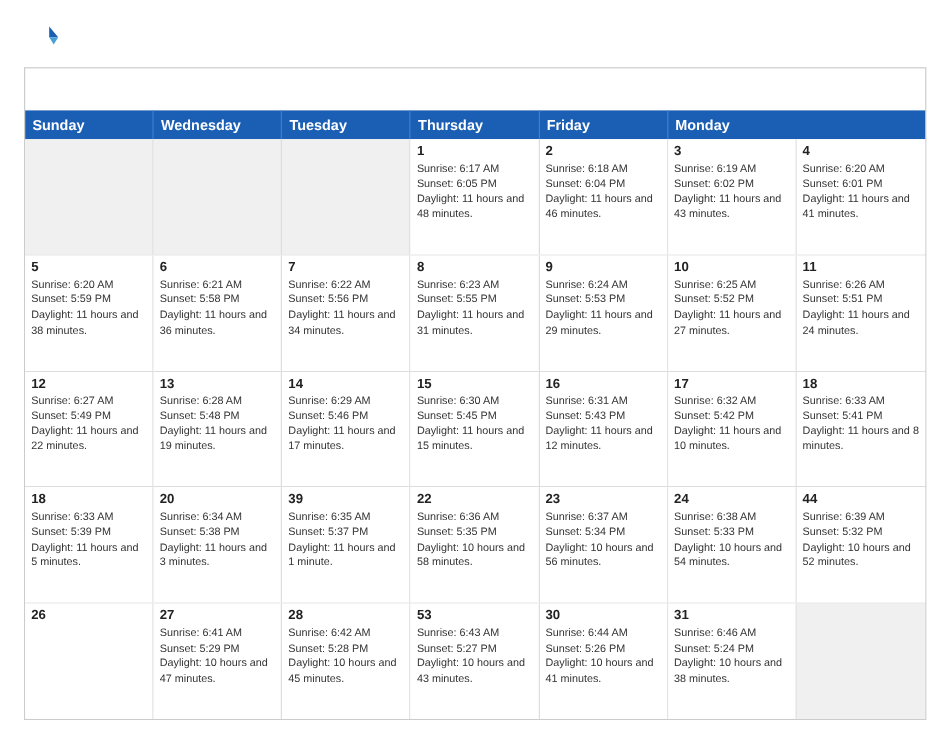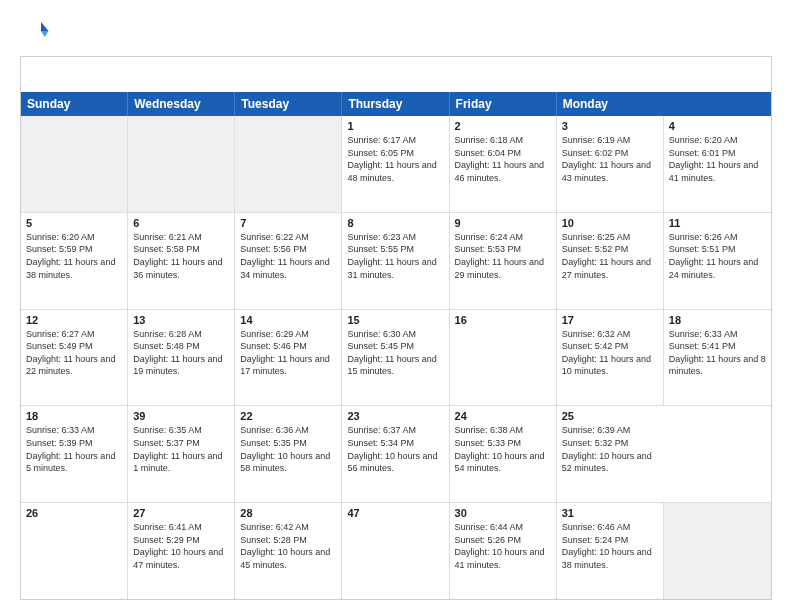--- a/index.html
+++ b/index.html
@@ -211,70 +211,76 @@
           <div class="cal-cell">
             <div class="day-num">14</div>
             <div class="cell-text">Sunrise: 6:29 AM<br>Sunset: 5:46 PM<br>Daylight: 11 hours and 17 minutes.</div>
           </div>
           <div class="cal-cell">
             <div class="day-num">15</div>
             <div class="cell-text">Sunrise: 6:30 AM<br>Sunset: 5:45 PM<br>Daylight: 11 hours and 15 minutes.</div>
           </div>
           <div class="cal-cell">
             <div class="day-num">16</div>
+            <div class="cell-text">Sunrise: 6:31 AM<br>Sunset: 5:43 PM<br>Daylight: 11 hours and 12 minutes.</div>
           </div>
           <div class="cal-cell">
             <div class="day-num">17</div>
             <div class="cell-text">Sunrise: 6:32 AM<br>Sunset: 5:42 PM<br>Daylight: 11 hours and 10 minutes.</div>
           </div>
           <div class="cal-cell">
             <div class="day-num">18</div>
             <div class="cell-text">Sunrise: 6:33 AM<br>Sunset: 5:41 PM<br>Daylight: 11 hours and 8 minutes.</div>
           </div>
         </div>
         <div class="cal-row">
           <div class="cal-cell">
             <div class="day-num">18</div>
             <div class="cell-text">Sunrise: 6:33 AM<br>Sunset: 5:39 PM<br>Daylight: 11 hours and 5 minutes.</div>
           </div>
           <div class="cal-cell">
+            <div class="day-num">20</div>
+            <div class="cell-text">Sunrise: 6:34 AM<br>Sunset: 5:38 PM<br>Daylight: 11 hours and 3 minutes.</div>
+          </div>
+          <div class="cal-cell">
             <div class="day-num">39</div>
             <div class="cell-text">Sunrise: 6:35 AM<br>Sunset: 5:37 PM<br>Daylight: 11 hours and 1 minute.</div>
           </div>
           <div class="cal-cell">
             <div class="day-num">22</div>
             <div class="cell-text">Sunrise: 6:36 AM<br>Sunset: 5:35 PM<br>Daylight: 10 hours and 58 minutes.</div>
           </div>
           <div class="cal-cell">
             <div class="day-num">23</div>
             <div class="cell-text">Sunrise: 6:37 AM<br>Sunset: 5:34 PM<br>Daylight: 10 hours and 56 minutes.</div>
           </div>
           <div class="cal-cell">
             <div class="day-num">24</div>
             <div class="cell-text">Sunrise: 6:38 AM<br>Sunset: 5:33 PM<br>Daylight: 10 hours and 54 minutes.</div>
           </div>
           <div class="cal-cell">
-            <div class="day-num">25</div>
+            <div class="day-num">44</div>
             <div class="cell-text">Sunrise: 6:39 AM<br>Sunset: 5:32 PM<br>Daylight: 10 hours and 52 minutes.</div>
           </div>
         </div>
         <div class="cal-row">
           <div class="cal-cell">
             <div class="day-num">26</div>
           </div>
           <div class="cal-cell">
             <div class="day-num">27</div>
             <div class="cell-text">Sunrise: 6:41 AM<br>Sunset: 5:29 PM<br>Daylight: 10 hours and 47 minutes.</div>
           </div>
           <div class="cal-cell">
             <div class="day-num">28</div>
             <div class="cell-text">Sunrise: 6:42 AM<br>Sunset: 5:28 PM<br>Daylight: 10 hours and 45 minutes.</div>
           </div>
           <div class="cal-cell">
-            <div class="day-num">47</div>
+            <div class="day-num">53</div>
+            <div class="cell-text">Sunrise: 6:43 AM<br>Sunset: 5:27 PM<br>Daylight: 10 hours and 43 minutes.</div>
           </div>
           <div class="cal-cell">
             <div class="day-num">30</div>
             <div class="cell-text">Sunrise: 6:44 AM<br>Sunset: 5:26 PM<br>Daylight: 10 hours and 41 minutes.</div>
           </div>
           <div class="cal-cell">
             <div class="day-num">31</div>
             <div class="cell-text">Sunrise: 6:46 AM<br>Sunset: 5:24 PM<br>Daylight: 10 hours and 38 minutes.</div>
           </div>
           <div class="cal-cell empty shaded"></div>

